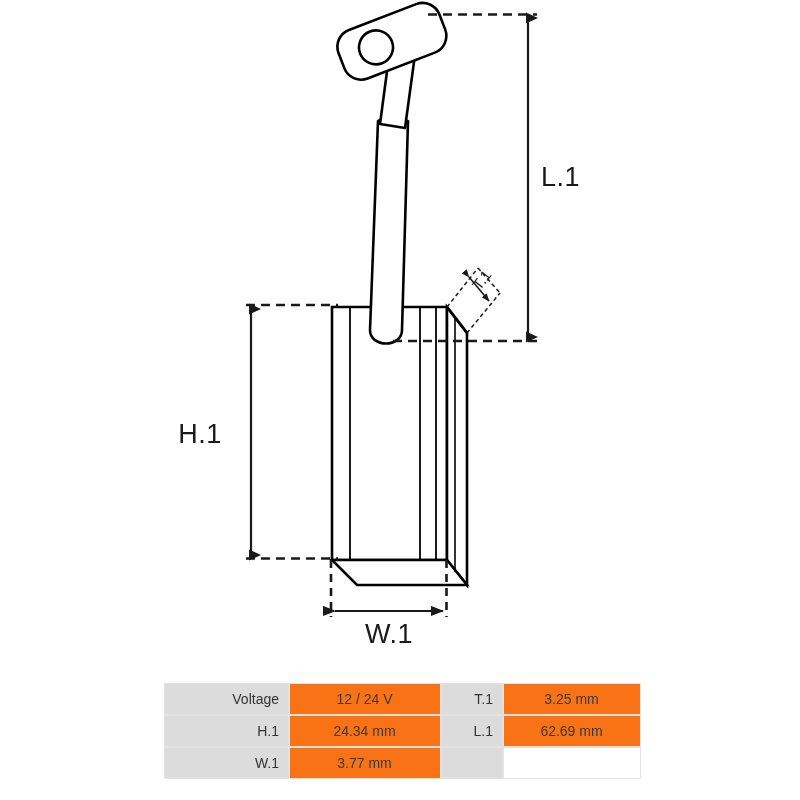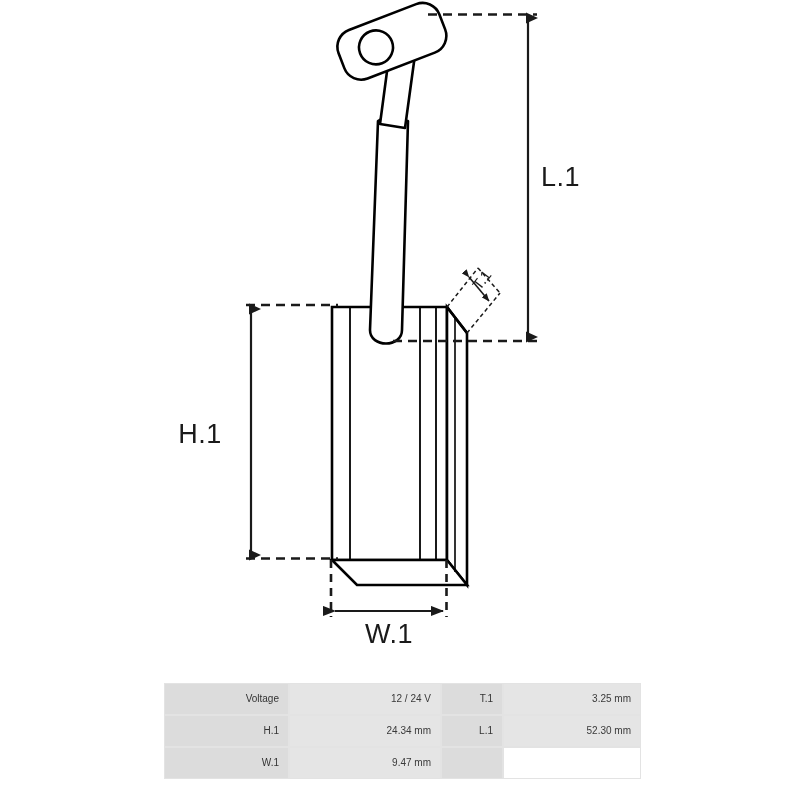--- a/index.html
+++ b/index.html
@@ -54,34 +54,35 @@
     border-collapse: collapse;
     width: 477px;
     table-layout: fixed;
   }
   table.spec td {
     border: 1px solid #ffffff;
     outline: 1px solid #e3e3e3;
     outline-offset: -1px;
     height: 31px;
     padding: 0 9px;
-    font-size: 10px;
+    font-size: 14px;
     color: #3a3a3a;
     text-align: right;
     vertical-align: middle;
     font-family: "Liberation Sans", sans-serif;
     white-space: nowrap;
     overflow: hidden;
   }
   table.spec td.key {
     background: #dcdcdc;
     color: #333333;
   }
   table.spec td.val {
-    background: #e5e5e5;
+    background: #f97316;
+    text-align: center;
   }
   table.spec td.empty {
     background: #dcdcdc;
   }
   table.spec td.empty-val {
     background: #ffffff;
   }
   col.c-k1 { width: 125px; }
   col.c-v1 { width: 152px; }
   col.c-k2 { width: 62px; }
@@ -188,25 +189,25 @@
         <tr>
           <td class="key">Voltage</td>
           <td class="val">12 / 24 V</td>
           <td class="key">T.1</td>
           <td class="val">3.25 mm</td>
         </tr>
         <tr>
           <td class="key">H.1</td>
           <td class="val">24.34 mm</td>
           <td class="key">L.1</td>
-          <td class="val">52.30 mm</td>
+          <td class="val">62.69 mm</td>
         </tr>
         <tr>
           <td class="key">W.1</td>
-          <td class="val">9.47 mm</td>
+          <td class="val">3.77 mm</td>
           <td class="empty"></td>
           <td class="empty-val"></td>
         </tr>
       </tbody>
     </table>
   </div>
 
 </div>
 
 </body></html>

